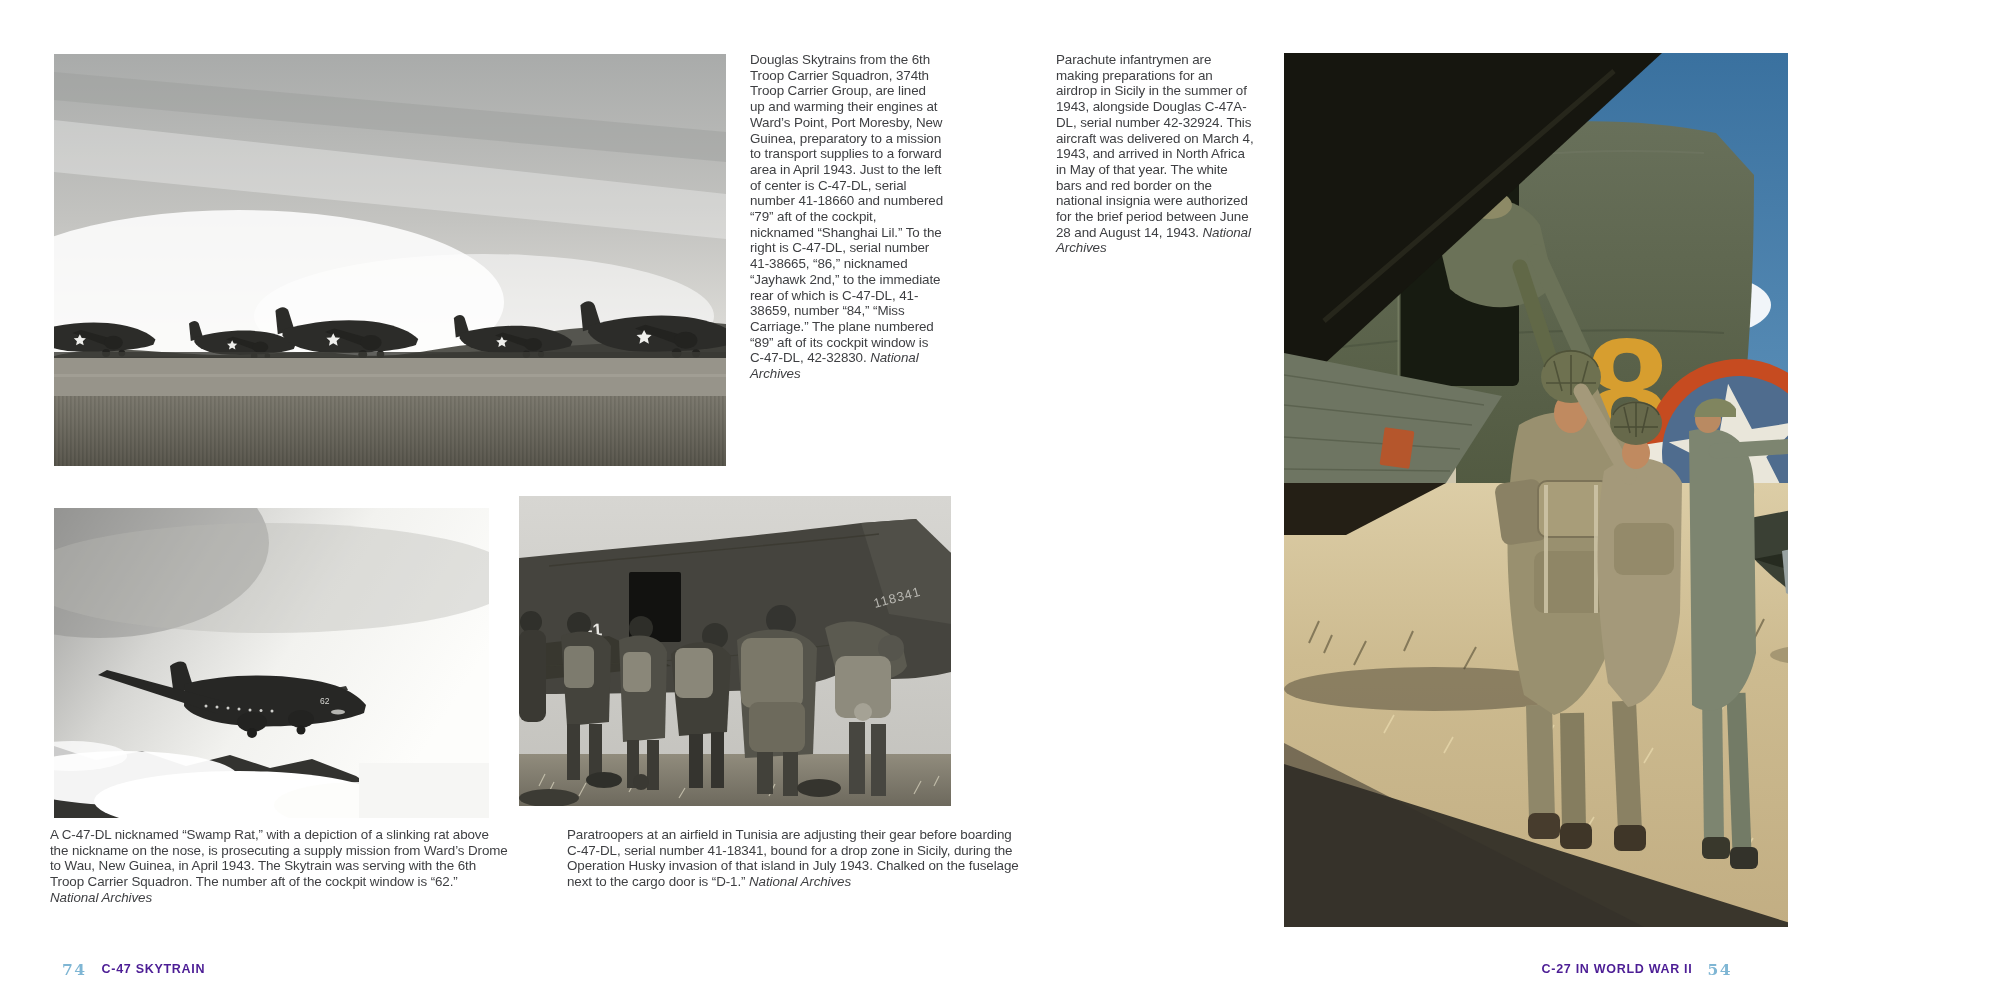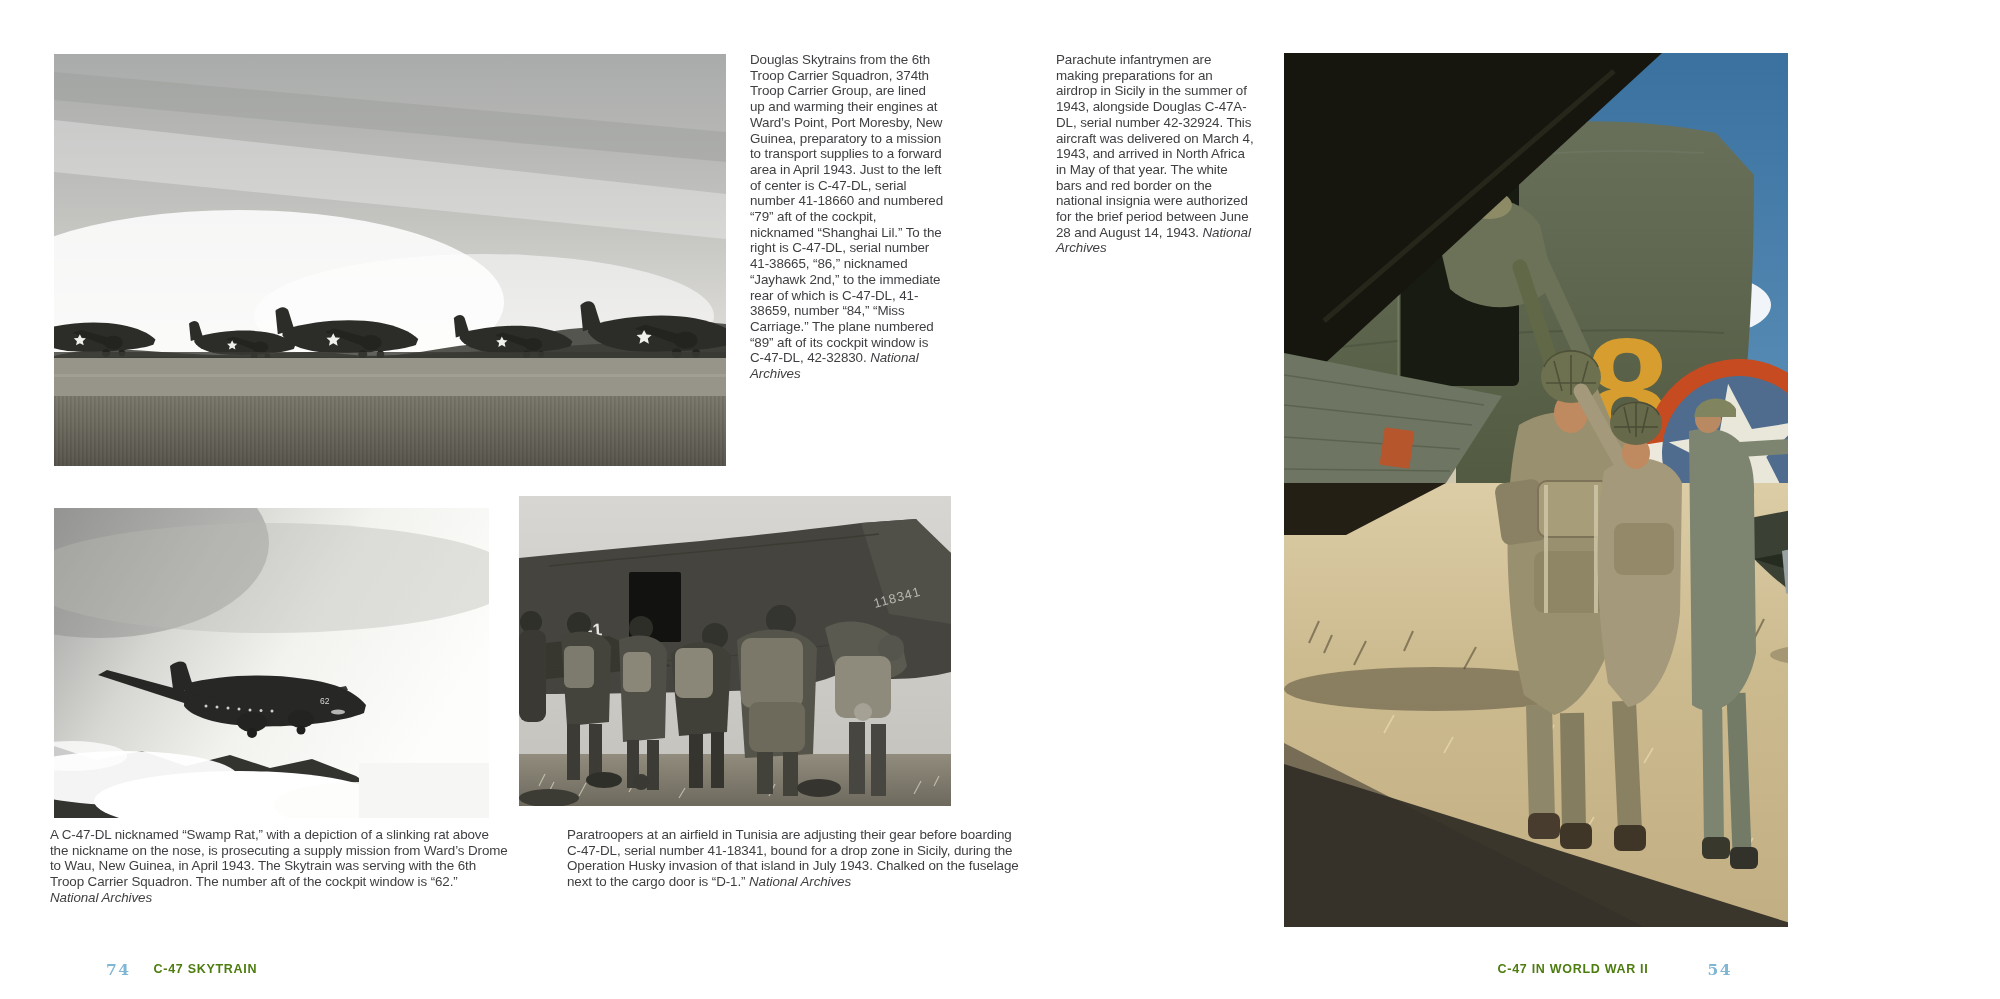--- a/index.html
+++ b/index.html
@@ -5,22 +5,22 @@
   html,body{margin:0;padding:0;background:#ffffff;}
   #spread{position:relative;width:1788px;height:999px;background:#ffffff;overflow:hidden;
           font-family:"Liberation Sans",sans-serif;}
   .photo{position:absolute;display:block;}
   .photo svg{display:block;}
   .caption{position:absolute;color:#3e3f42;font-size:13.4px;line-height:15.7px;
            letter-spacing:-0.1px;font-family:"Liberation Sans",sans-serif;}
   .caption .credit{font-style:italic;}
   .footer{position:absolute;top:958px;height:22px;display:flex;align-items:center;gap:15px;}
   .pageno{color:#7fb6d4;font-family:"DejaVu Serif",serif;font-weight:bold;
-          font-size:15.5px;letter-spacing:1.5px;margin-left:44px;}
-  .foottitle{color:#4d7c0f;font-size:12.5px;font-weight:bold;letter-spacing:0.7px;margin-left:8px;}
+          font-size:15.5px;letter-spacing:1.5px;}
+  .foottitle{color:#4c1d95;font-size:12.5px;font-weight:bold;letter-spacing:0.7px;}
   text{font-family:"Liberation Sans",sans-serif;}
 </style>
 </head>
 <body>
 
 <div id="spread">
 
   <div class="photo" style="left:54px;top:54px;">
     <svg width="672" height="412" viewBox="0 0 672 412">
       <defs>
@@ -336,17 +336,17 @@
         <path d="M412,356 C420,342 444,342 452,356 L452,364 L410,364 Z" fill="#80855f"></path>
       </g>
     </svg>
   </div>
 
   <div class="footer" style="left:62px;">
     <span class="pageno">74</span>
     <span class="foottitle">C-47 SKYTRAIN</span>
   </div>
   <div class="footer" style="right:56px;">
-    <span class="foottitle">C-47 IN WORLD WAR II</span>
+    <span class="foottitle">C-27 IN WORLD WAR II</span>
     <span class="pageno">54</span>
   </div>
 
 </div>
 
 </body></html>

